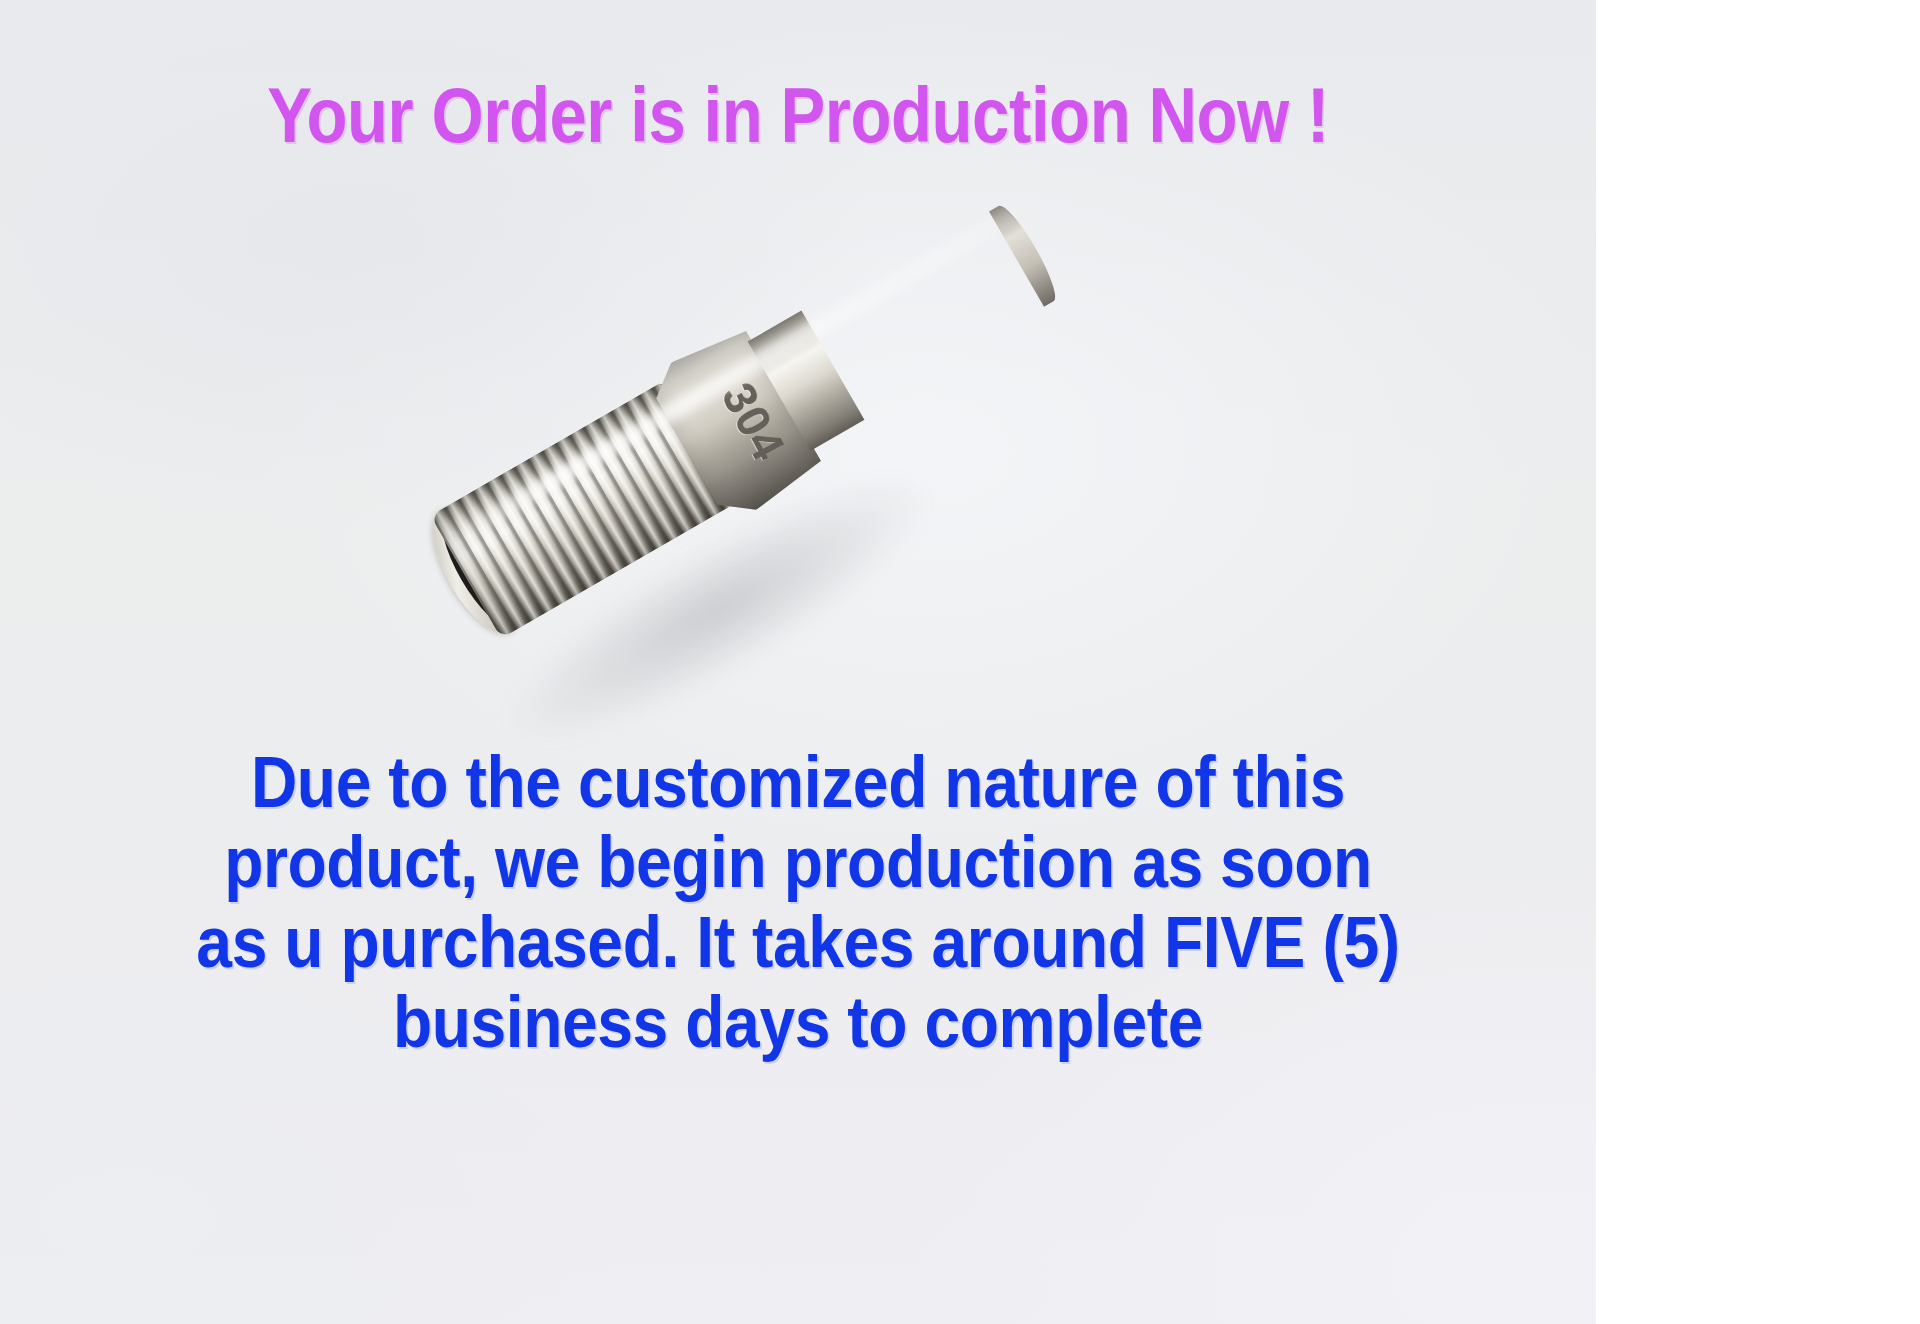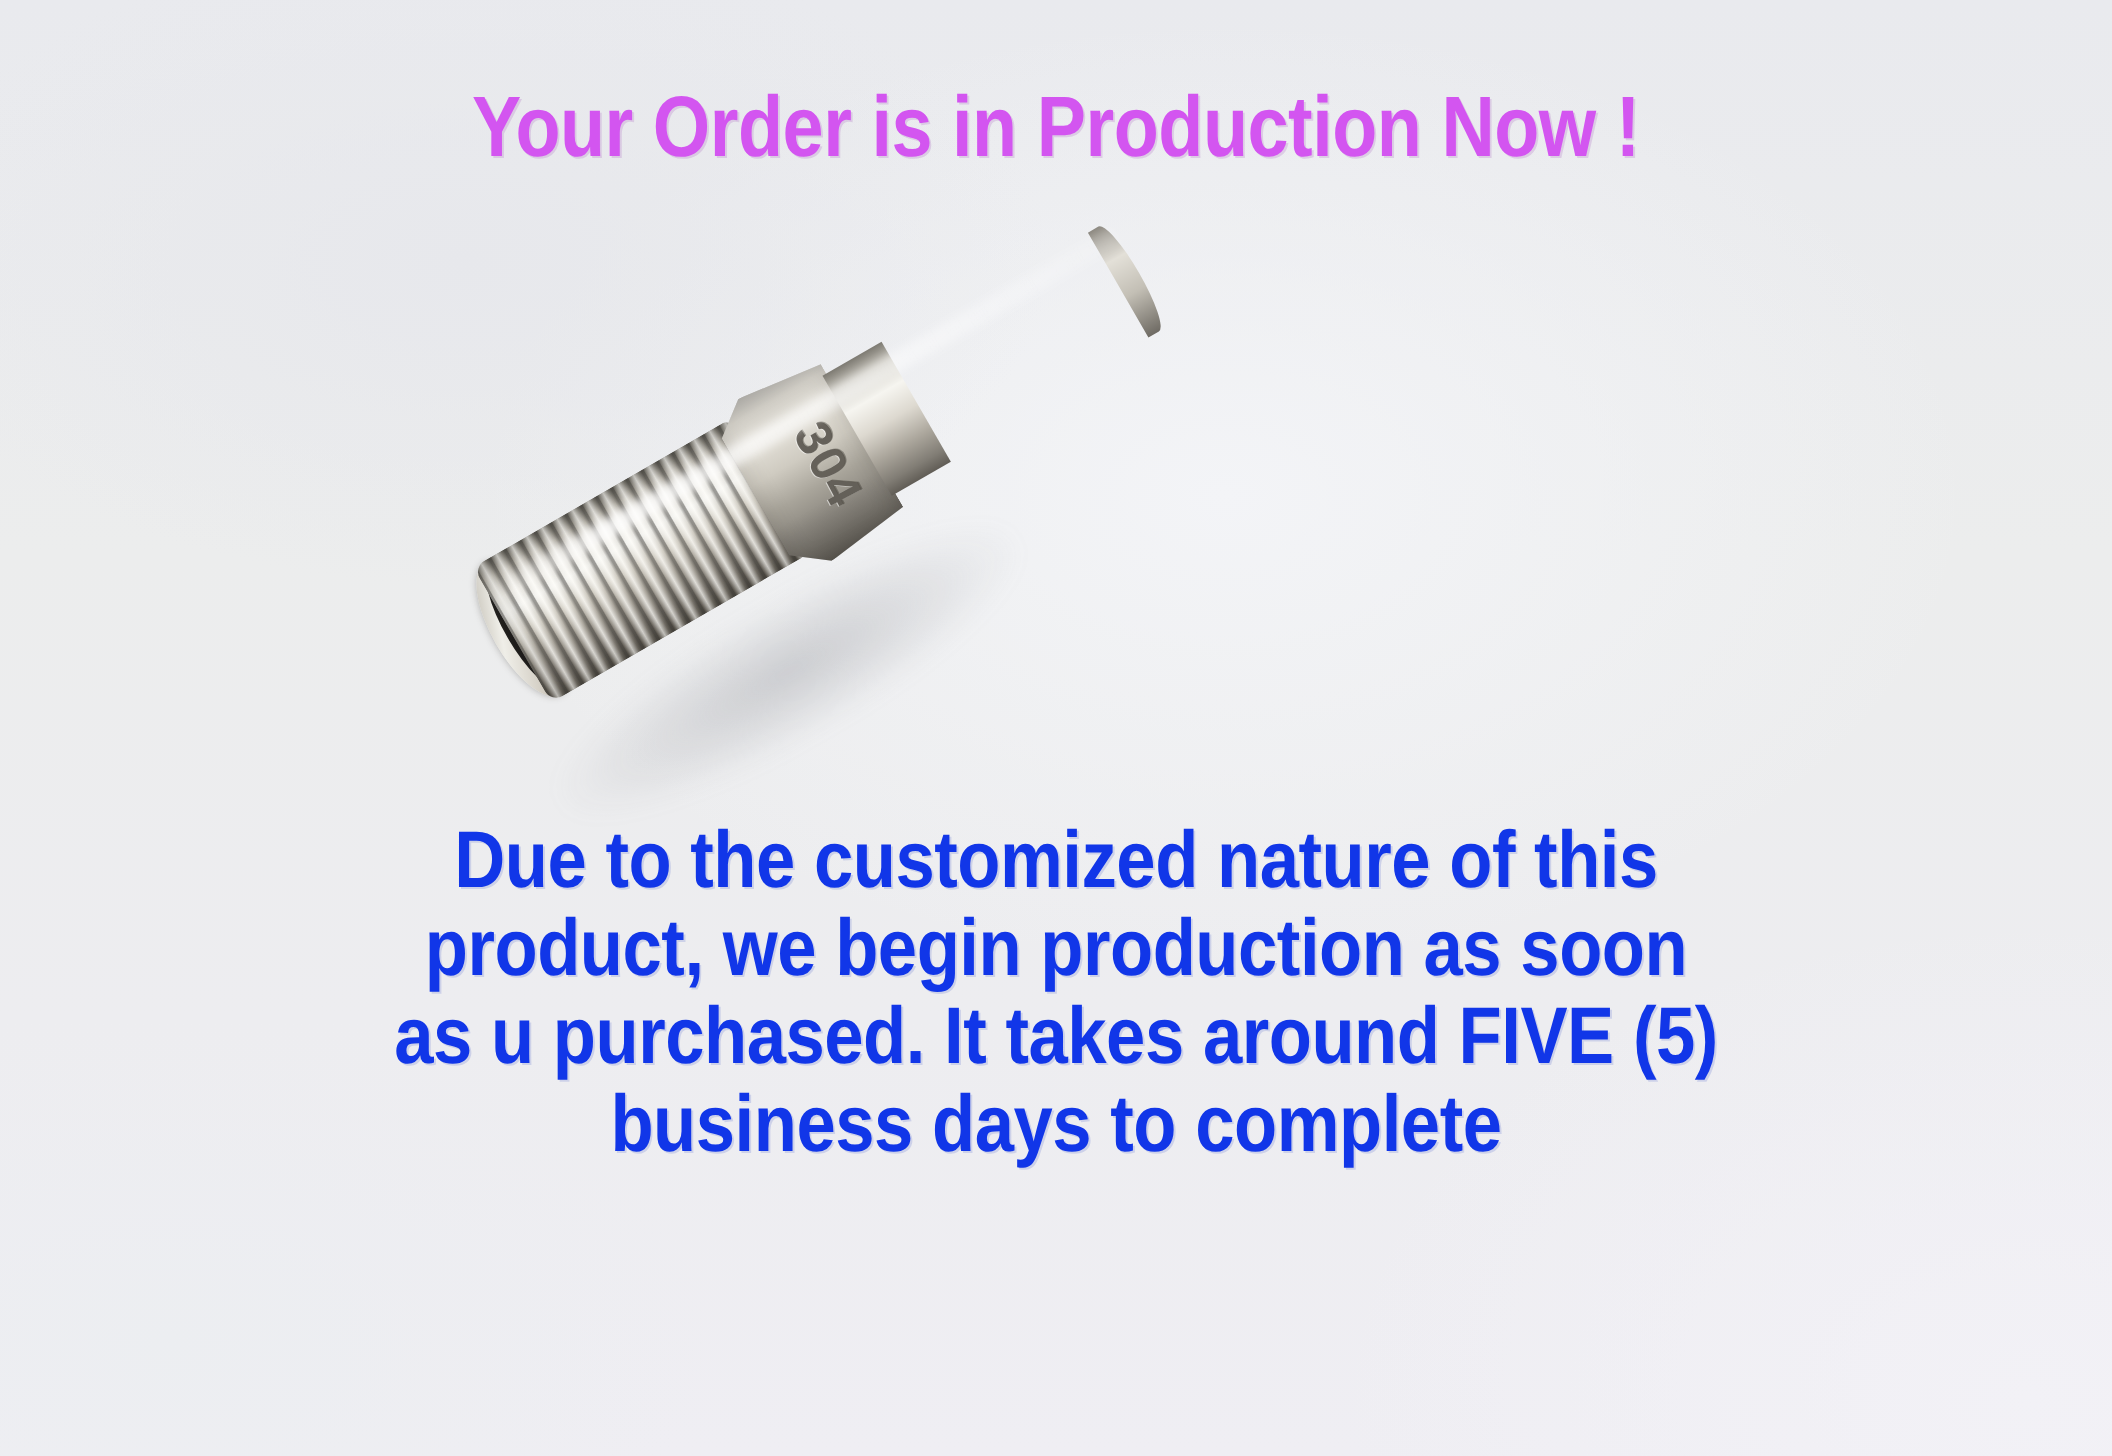--- a/index.html
+++ b/index.html
@@ -3,21 +3,21 @@
 <meta charset="utf-8">
 <title>Order in Production Banner</title>
 <style>
   html, body {
     margin: 0;
     padding: 0;
     background: #ffffff;
   }
   #banner {
     position: relative;
-    width: 1920px;
+    width: 1596px;
     height: 1324px;
     overflow: hidden;
     background: #eaebef;
     font-family: "Liberation Sans", "DejaVu Sans", sans-serif;
   }
 
   
   .bg-sheen-a {
     position: absolute;
     inset: 0;

